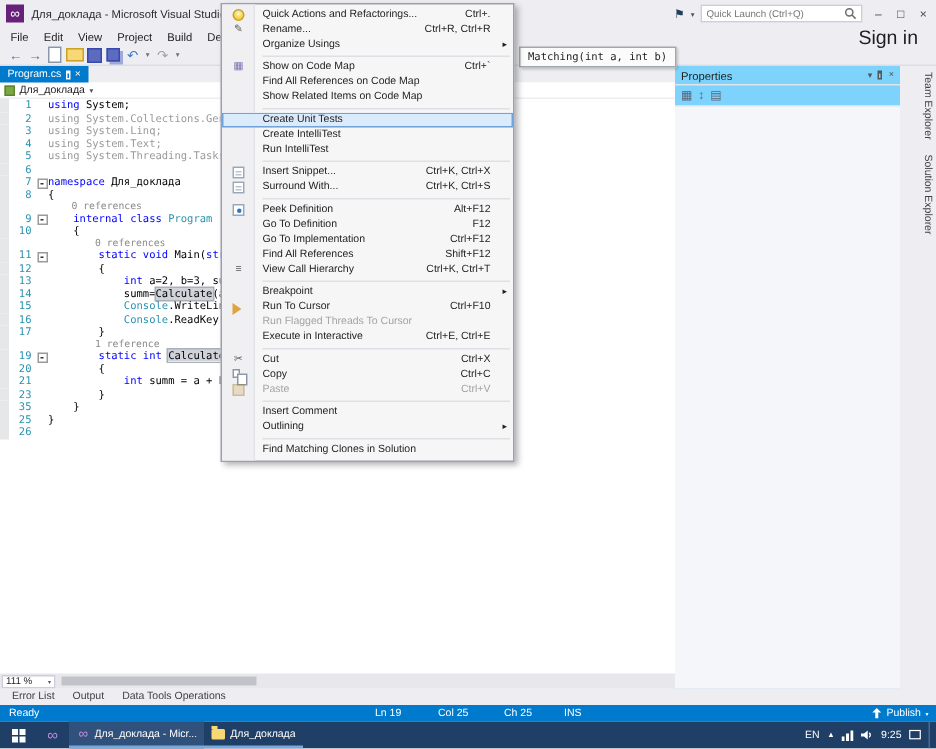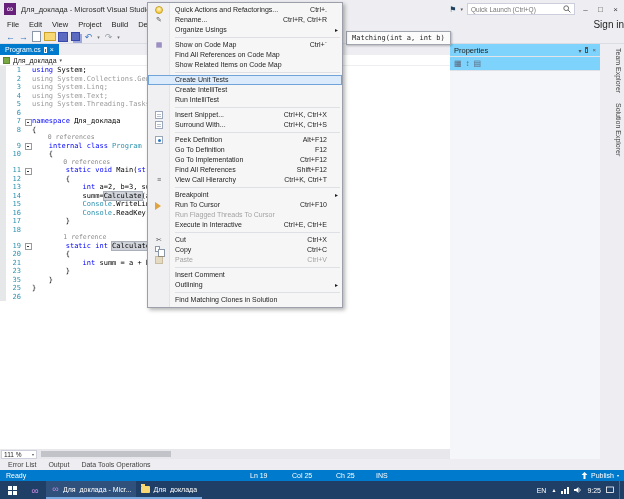--- a/index.html
+++ b/index.html
@@ -15,21 +15,21 @@
   .tinycaret{font-size:5px;color:#555}
   .qlbox{width:108px;height:12px;background:#fff;border:1px solid #cccedb;display:flex;align-items:center;padding:0 3px;color:#767676;font-size:6.5px}
   .qlmag{margin-left:auto}
   .winbtns{display:flex;gap:2px}
   .winbtn{width:13px;height:13px;line-height:13px;text-align:center;color:#444;font-size:8px}
 
   
   .menubar{position:absolute;top:18px;left:0;right:0;height:12px;display:flex;align-items:center;padding-left:2px}
   .mb-items{display:flex}
   .mitem{padding:0 5px;font-size:7.5px;color:#1e1e1e}
-  .signin{margin-left:auto;padding-right:0;color:#1e1e1e;font-size:10px}
+  .signin{margin-left:auto;padding-right:12px;color:#1e1e1e;font-size:13px}
 
   
   .toolbar{position:absolute;top:30px;left:0;right:0;height:14px;display:flex;align-items:center;border-bottom:1px solid #dcdde4}
   .tb-group{display:flex;align-items:center;padding-left:4px}
   .tb-after-menu{position:absolute;left:344px}
   .tbi{width:13px;height:12px;display:inline-flex;align-items:center;justify-content:center;font-size:9px;position:relative}
   .tbi-back{color:#3a76c4}
   .tbi-forward{color:#3a76c4}
   .tbi-undo{color:#3a76c4}
   .tbi-redo{color:#9aa0a6}
@@ -238,21 +238,20 @@
           <div class="code-row"><span class="bp"></span><span class="ln">9</span><span class="fold on"></span><span class="ctext"><span class="s-pl">    </span><span class="s-kw">internal class</span><span class="s-pl"> </span><span class="s-ty">Program</span></span></div>
           <div class="code-row"><span class="bp"></span><span class="ln">10</span><span class="fold"></span><span class="ctext"><span class="s-pl">    {</span></span></div>
           <div class="code-row lens-row"><span class="bp"></span><span class="ln"></span><span class="fold"></span><span class="ctext"><span class="s-lens">        0 references</span></span></div>
           <div class="code-row"><span class="bp"></span><span class="ln">11</span><span class="fold on"></span><span class="ctext"><span class="s-pl">        </span><span class="s-kw">static void</span><span class="s-pl"> Main(</span><span class="s-kw">string</span><span class="s-pl">[] args)</span></span></div>
           <div class="code-row"><span class="bp"></span><span class="ln">12</span><span class="fold"></span><span class="ctext"><span class="s-pl">        {</span></span></div>
           <div class="code-row"><span class="bp"></span><span class="ln">13</span><span class="fold"></span><span class="ctext"><span class="s-pl">            </span><span class="s-kw">int</span><span class="s-pl"> a=2, b=3, summ;</span></span></div>
           <div class="code-row"><span class="bp"></span><span class="ln">14</span><span class="fold"></span><span class="ctext"><span class="s-pl">            summ=</span><span class="s-hl">Calculate</span><span class="s-pl">(a, b);</span></span></div>
           <div class="code-row"><span class="bp"></span><span class="ln">15</span><span class="fold"></span><span class="ctext"><span class="s-pl">            </span><span class="s-ty">Console</span><span class="s-pl">.WriteLine(summ);</span></span></div>
           <div class="code-row"><span class="bp"></span><span class="ln">16</span><span class="fold"></span><span class="ctext"><span class="s-pl">            </span><span class="s-ty">Console</span><span class="s-pl">.ReadKey();</span></span></div>
           <div class="code-row"><span class="bp"></span><span class="ln">17</span><span class="fold"></span><span class="ctext"><span class="s-pl">        }</span></span></div>
-          <div class="code-row"><span class="bp"></span><span class="ln">18</span><span class="fold"></span><span class="ctext"></span></div>
           <div class="code-row lens-row"><span class="bp"></span><span class="ln"></span><span class="fold"></span><span class="ctext"><span class="s-lens">        1 reference</span></span></div>
           <div class="code-row"><span class="bp"></span><span class="ln">19</span><span class="fold on"></span><span class="ctext"><span class="s-pl">        </span><span class="s-kw">static int</span><span class="s-pl"> </span><span class="s-hl">Calculate</span><span class="s-pl">(</span><span class="s-kw">int</span><span class="s-pl"> a, </span><span class="s-kw">int</span><span class="s-pl"> b)</span></span></div>
           <div class="code-row"><span class="bp"></span><span class="ln">20</span><span class="fold"></span><span class="ctext"><span class="s-pl">        {</span></span></div>
           <div class="code-row"><span class="bp"></span><span class="ln">21</span><span class="fold"></span><span class="ctext"><span class="s-pl">            </span><span class="s-kw">int</span><span class="s-pl"> summ = a + b;</span></span></div>
           <div class="code-row"><span class="bp"></span><span class="ln">23</span><span class="fold"></span><span class="ctext"><span class="s-pl">        }</span></span></div>
           <div class="code-row"><span class="bp"></span><span class="ln">35</span><span class="fold"></span><span class="ctext"><span class="s-pl">    }</span></span></div>
           <div class="code-row"><span class="bp"></span><span class="ln">25</span><span class="fold"></span><span class="ctext"><span class="s-pl">}</span></span></div>
           <div class="code-row"><span class="bp"></span><span class="ln">26</span><span class="fold"></span><span class="ctext"></span></div>
         </div>
     </div>

